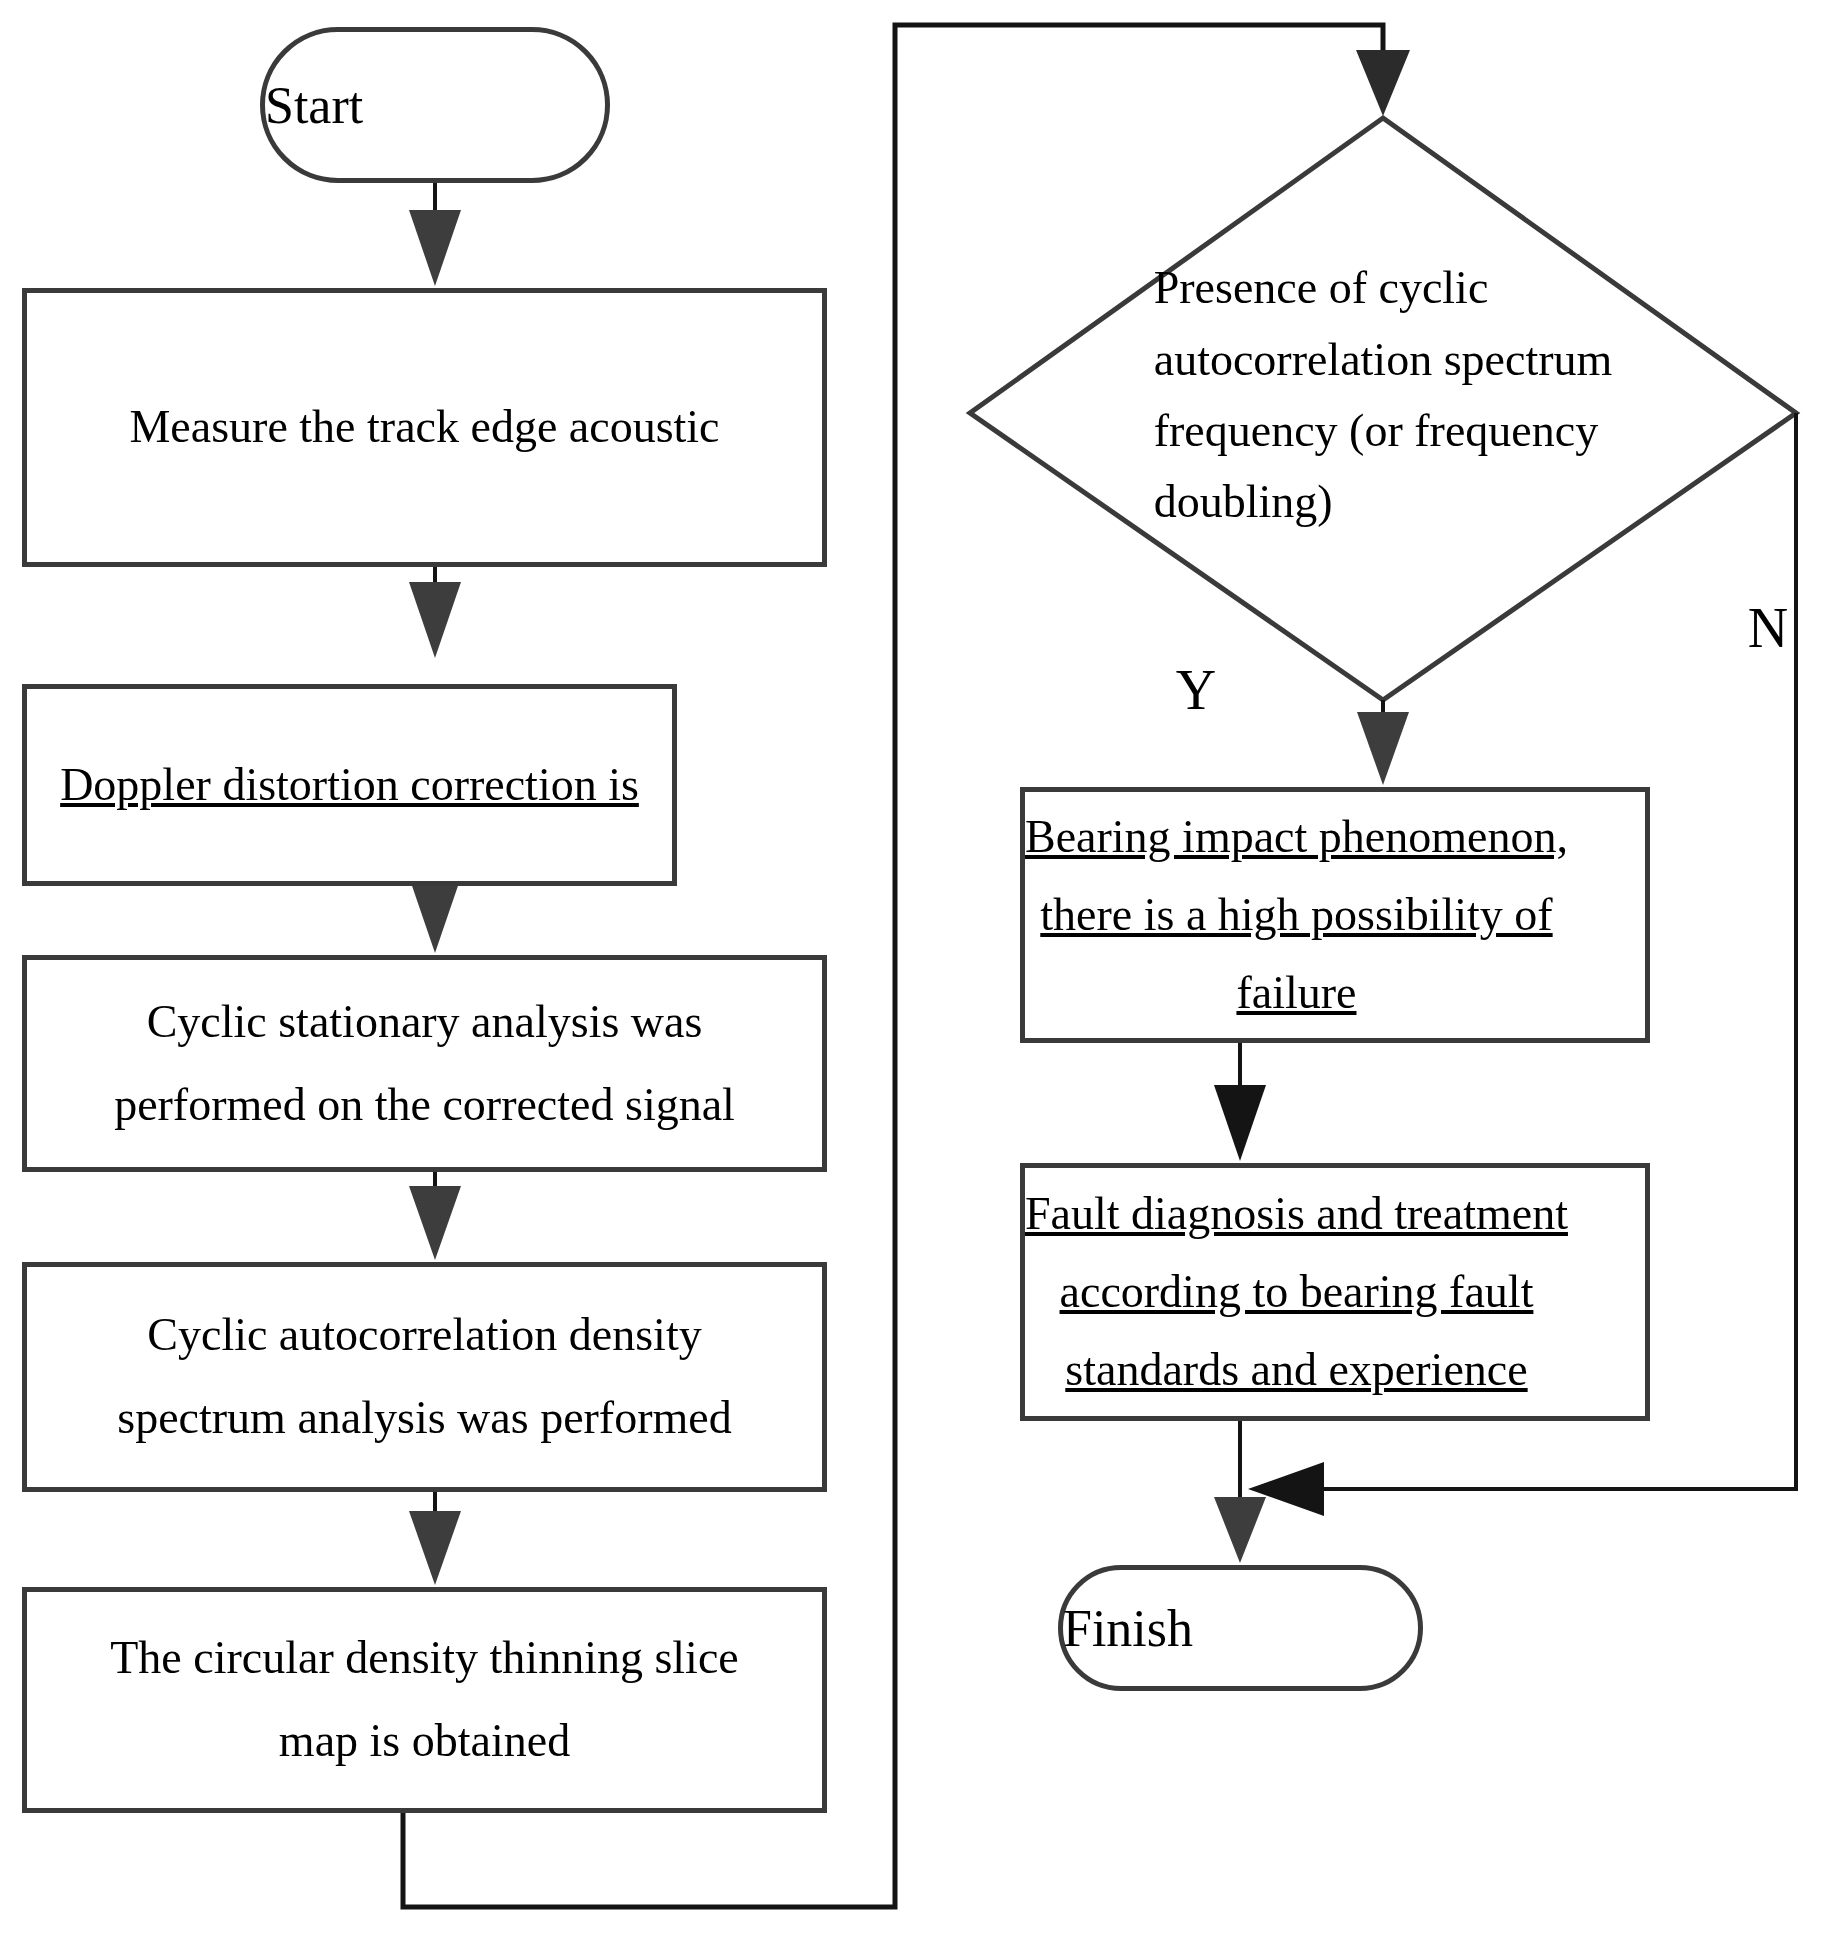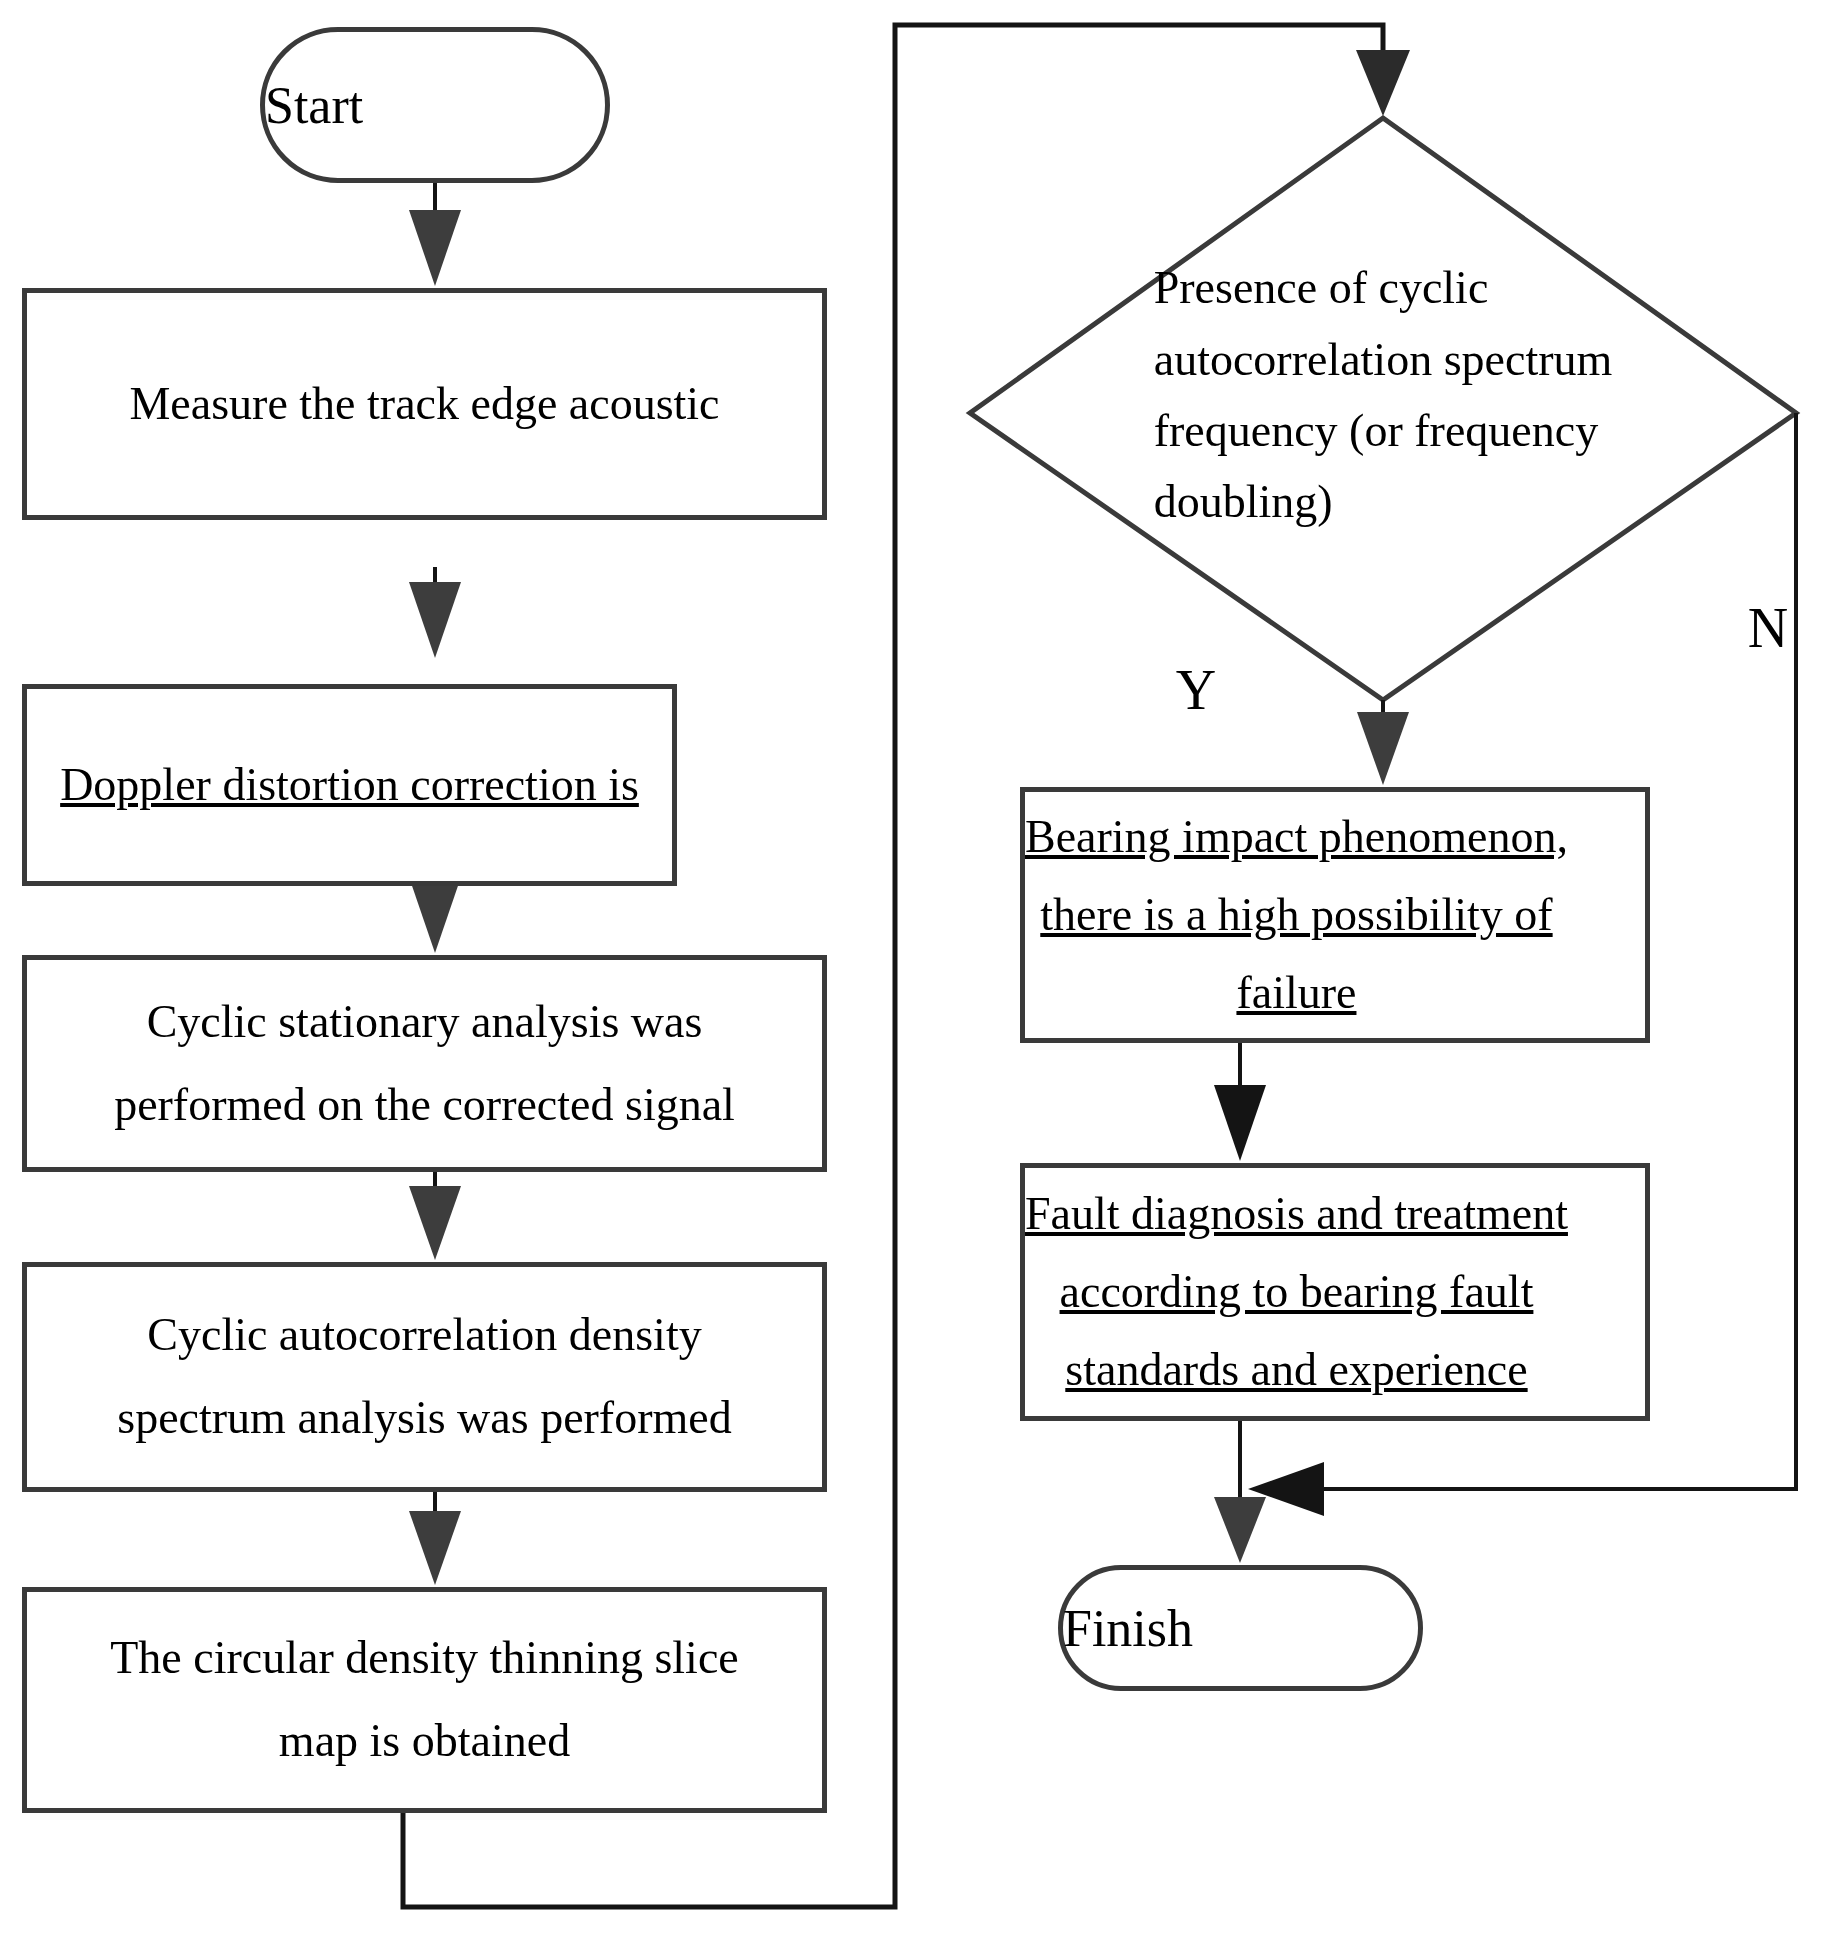--- a/index.html
+++ b/index.html
@@ -76,21 +76,21 @@
     <polygon points="1324,1462 1324,1516 1248,1489" fill="#141414"></polygon>
 
     <line x1="1240" y1="1421" x2="1240" y2="1499" stroke="#141414" stroke-width="4"></line>
     <polygon points="1214,1497 1266,1497 1240,1563" fill="#3d3d3d"></polygon>
   </svg>
 
   <div class="node terminator" style="left:260px;top:27px;width:350px;height:156px;">
     <span>Start</span>
   </div>
 
-  <div class="node rect" style="left:22px;top:288px;width:805px;height:232px;">
+  <div class="node rect" style="left:22px;top:288px;width:805px;height:279px;">
     <div class="lines">
       <div>Measure the track edge acoustic</div>
     </div>
   </div>
 
   <div class="node rect" style="left:22px;top:684px;width:655px;height:202px;text-decoration:underline;">
     <div class="lines">
       <div>Doppler distortion correction is</div>
     </div>
   </div>

